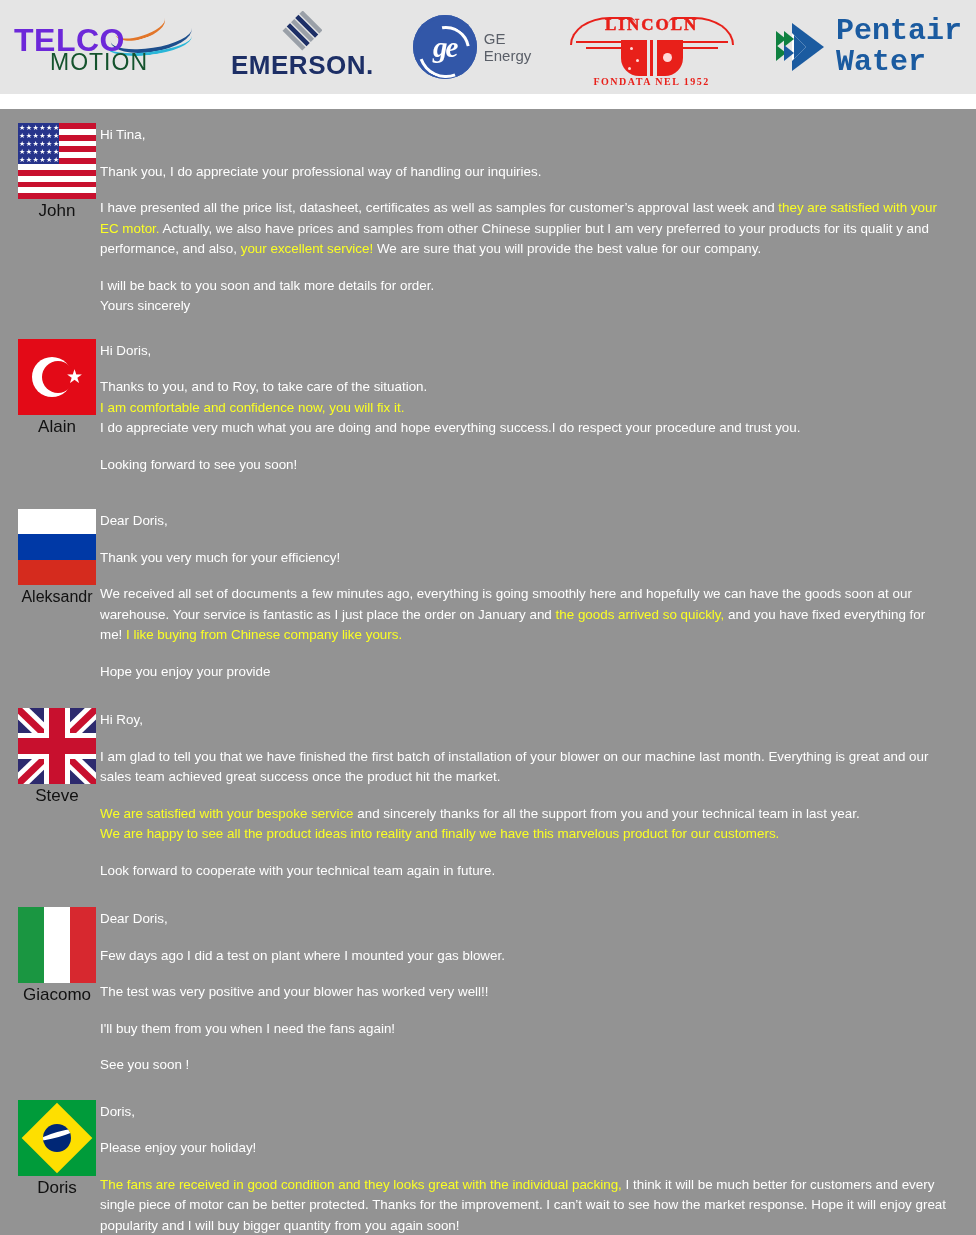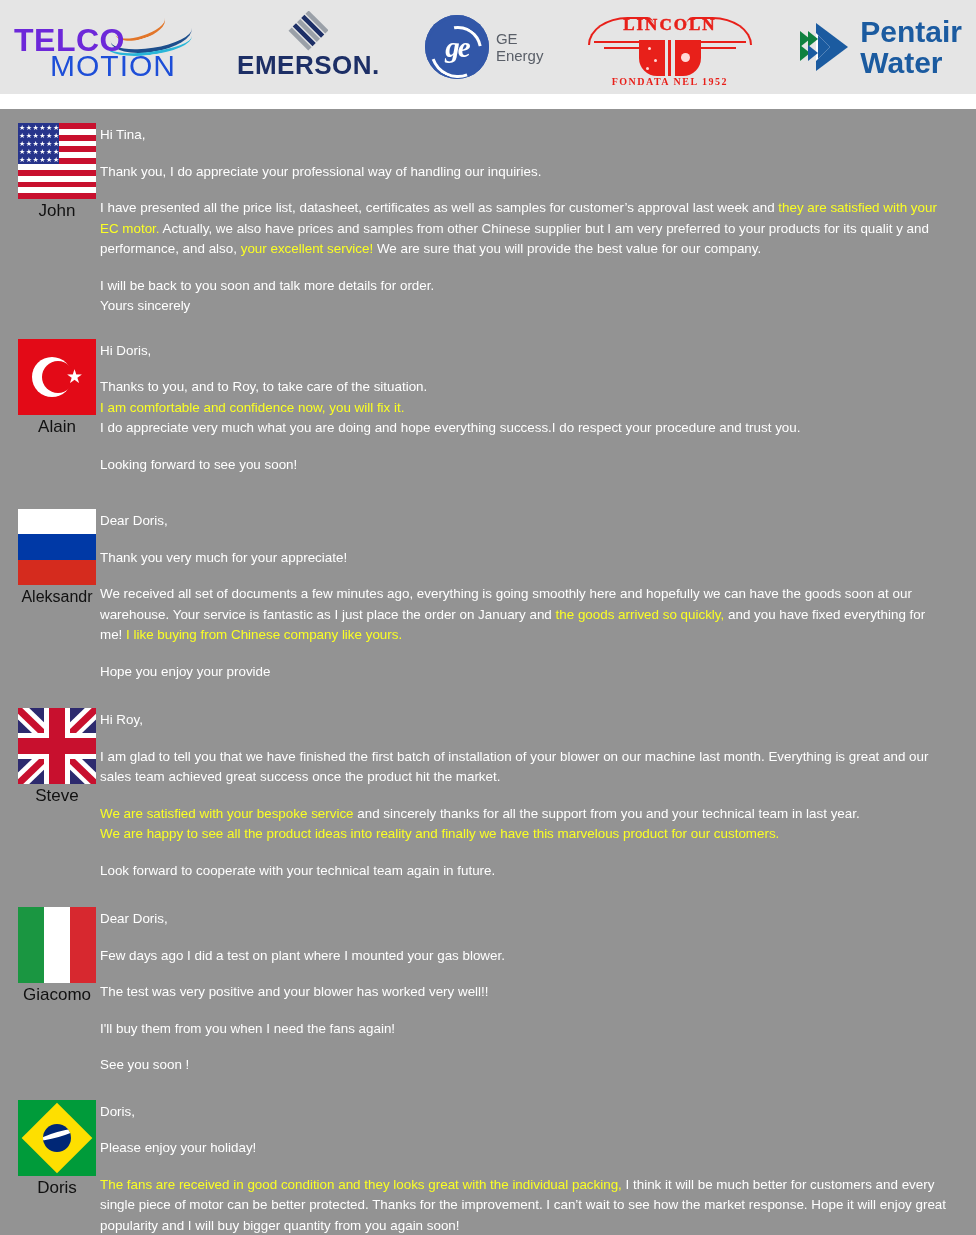--- a/index.html
+++ b/index.html
@@ -44,23 +44,23 @@
     font-family: "Liberation Sans", sans-serif;
     font-weight: bold;
     font-size: 32px;
     letter-spacing: 0.5px;
     color: #6d28d9;
   }
   .telco .telco-bottom {
     position: absolute;
     left: 36px; top: 33px;
     font-family: "Liberation Sans", sans-serif;
-    font-size: 30px;
+    font-size: 23px;
     letter-spacing: 1px;
-    color: #1d4ed8;
+    color: #14532d;
   }
   .telco .swoosh-a {
     position: absolute;
     left: 96px; top: 2px;
     width: 82px; height: 30px;
     border-bottom: 4px solid #1c4e8c;
     border-radius: 0 0 50% 50%;
     transform: rotate(-9deg);
   }
   .telco .swoosh-b {
@@ -229,21 +229,21 @@
   .pentair {
     display: flex;
     align-items: center;
     gap: 8px;
   }
   .pentair-mark {
     width: 56px; height: 56px;
     position: relative;
   }
   .pentair-text {
-    font-family: Liberation Sans, sans-serif;
+    font-family: Liberation Mono, monospace;
     font-weight: bold;
     font-size: 30px;
     line-height: 31px;
     color: #1b5ba0;
   }
 
   
   .gap-strip {
     width: 976px;
     height: 15px;
@@ -521,21 +521,21 @@
     <div class="who">
       <div class="flag flag-ru">
         <div class="r1"></div>
           <div class="r2"></div>
           <div class="r3"></div>
       </div>
       <div class="name" style="font-size:16px;">Aleksandr</div>
     </div>
     <div class="body">
       <p>Dear Doris,</p>
-      <p>Thank you very much for your appreciate!</p>
+      <p>Thank you very much for your efficiency!</p>
       <p>We received all set of documents a few minutes ago, everything is going smoothly here and hopefully we can have the goods soon at our warehouse. Your service is fantastic as I just place the order on January and <span class="hl">the goods arrived so quickly,</span> and you have fixed everything for me! <span class="hl">I like buying from Chinese company like yours.</span></p>
       <p>Hope you enjoy your provide</p>
     </div>
   </div>
 
   <div class="tcard" style="margin-bottom:26px;">
     <div class="who">
       <div class="flag flag-gb">
         <div class="d dw1"></div>
           <div class="d dw2"></div>

